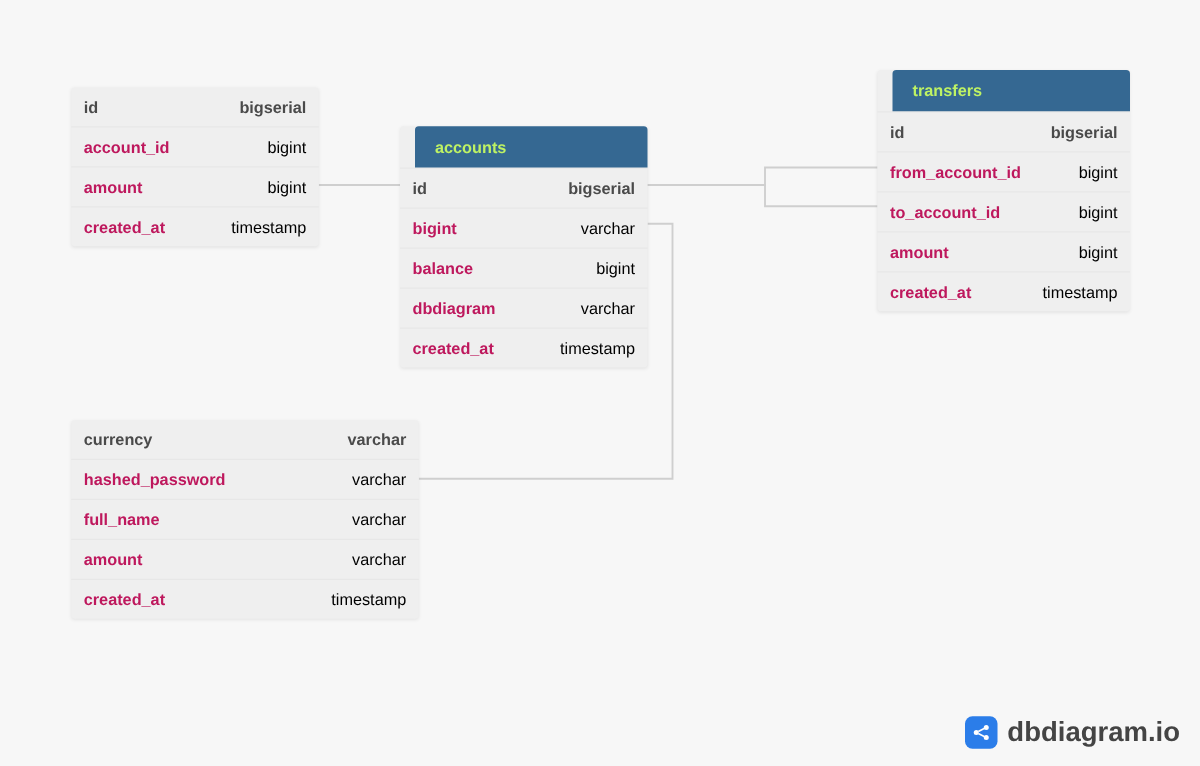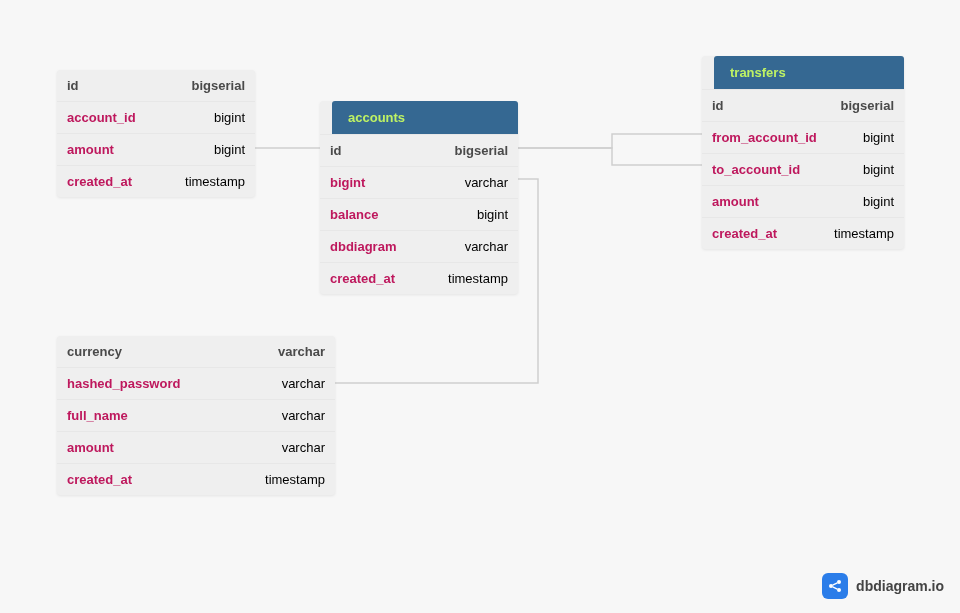--- a/index.html
+++ b/index.html
@@ -64,21 +64,21 @@
     fill: none;
   }
   .branding {
     position: absolute;
     right: 16px;
     bottom: 14px;
     display: flex;
     align-items: center;
     gap: 8px;
     color: #444;
-    font-size: 14px;
+    font-size: 22px;
     font-weight: 600;
   }
   .brand-icon {
     width: 26px;
     height: 26px;
     background: #2b7de9;
     border-radius: 6px;
     position: relative;
     display: flex;
     align-items: center;

